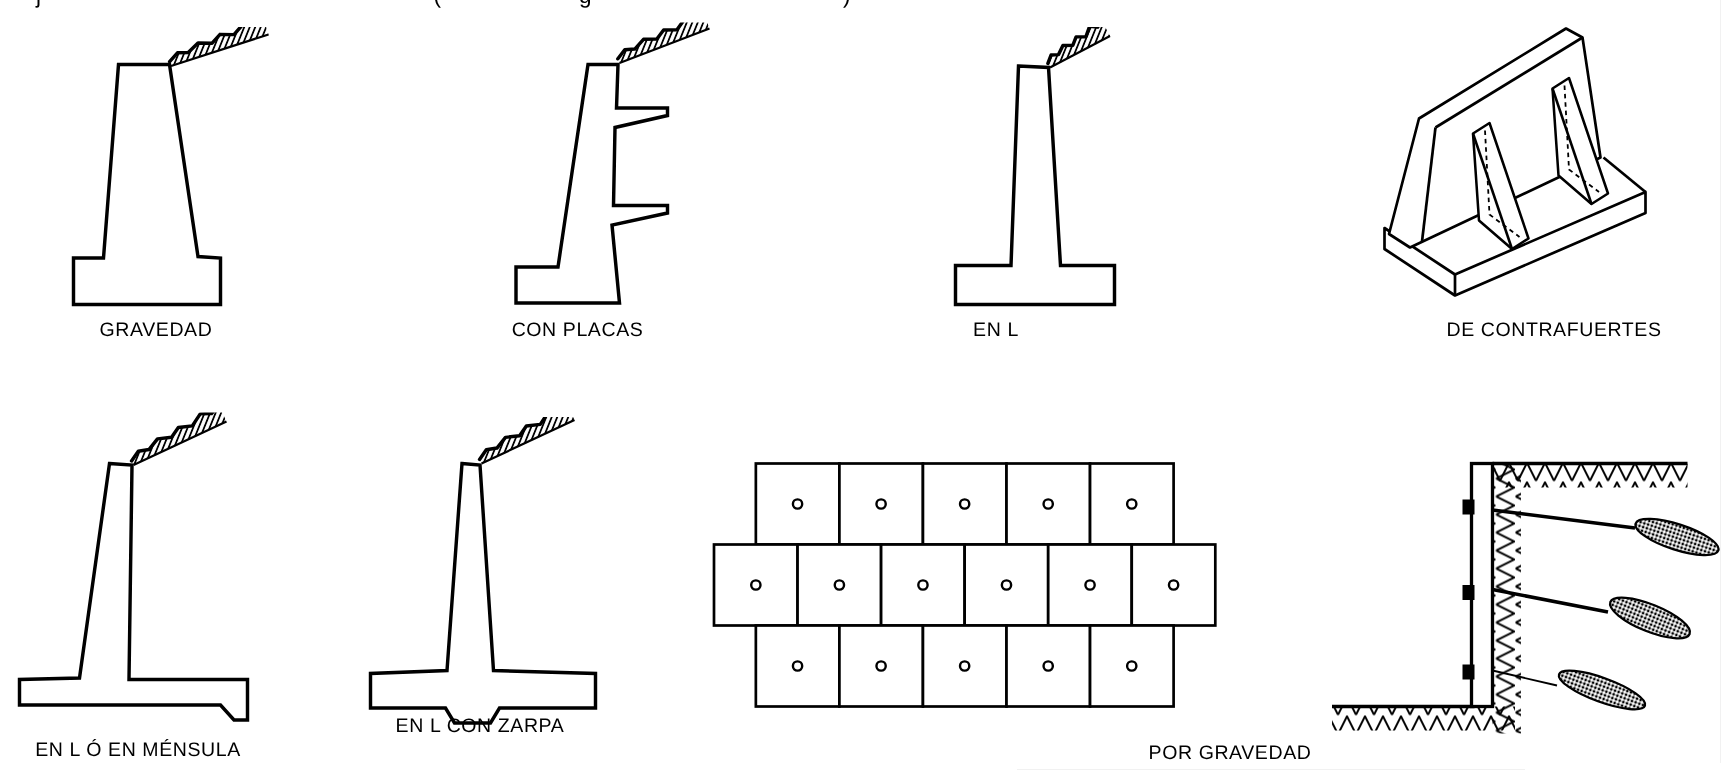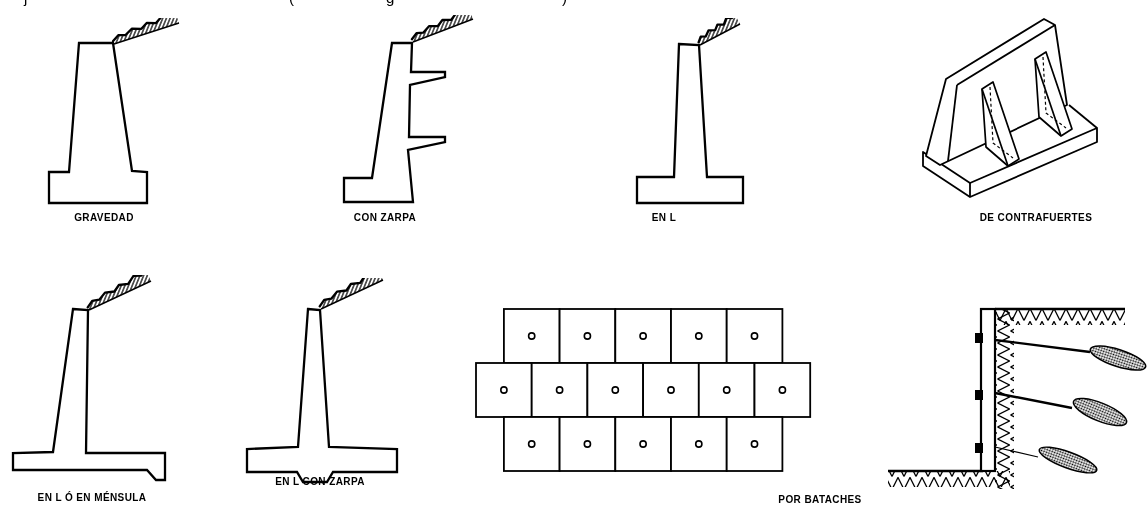--- a/index.html
+++ b/index.html
@@ -10,21 +10,21 @@
     color:var(--line,#000000);
     overflow:hidden;
     font-family:"Liberation Sans","DejaVu Sans",sans-serif;
   }
   .top-crop{position:absolute;left:0;top:0;width:100%;height:7px;overflow:hidden;}
   .top-crop span{position:absolute;top:-11px;font-size:15px;color:var(--line,#000);}
   .fig-svg{position:absolute;display:block;}
   .cap{
     position:absolute;
     transform:translateX(-50%);
-    font-size:10px;font-weight:bold;letter-spacing:.4px;
+    font-size:13px;font-weight:normal;letter-spacing:.4px;
     white-space:nowrap;color:var(--line,#000);
   }
 </style>
 </head>
 <body>
 
 <div class="canvas" style="--bg: #ffffff; --line: #000000;">
 
   <div class="top-crop">
     <span style="left:24px">j</span>
@@ -50,21 +50,21 @@
     <path d="M57,28 L77,28 L76,57 L110,57 L110,62 L75,70 L74,122 L110,122 L110,127 L73,135 L78,187 L9,187 L9,163 L37,163 Z" fill="#ffffff" stroke="currentColor" stroke-width="2.3"></path>
   <defs>
         <pattern id="h2" width="3.4" height="9" patternUnits="userSpaceOnUse" patternTransform="rotate(22)">
           <line x1="1.7" y1="0" x2="1.7" y2="9" stroke="#000000" stroke-width="1.2"></line>
         </pattern>
       </defs>
       <polygon points="78.0,27.0 138.0,4.0 133.7,-7.2 128.8,-2.1 121.7,-2.6 116.3,4.8 107.4,5.0 102.9,11.0 94.0,11.2 88.2,17.7 81.5,18.2 76.9,24.2" fill="url(#h2)" stroke="none"></polygon>
       <polyline points="76.9,24.2 81.5,18.2 88.2,17.7 94.0,11.2 102.9,11.0 107.4,5.0 116.3,4.8 121.7,-2.6 128.8,-2.1 133.7,-7.2" fill="none" stroke="currentColor" stroke-width="2.3" stroke-linejoin="round" stroke-linecap="round"></polyline>
       <line x1="78" y1="27" x2="138" y2="4" stroke="currentColor" stroke-width="1.5"></line>
     </svg>
-  <div class="cap" style="left:385px;top:212px">CON ZARPA</div>
+  <div class="cap" style="left:385px;top:212px">CON PLACAS</div>
 
   <svg id="svg-enl" class="fig-svg" style="left:630px;top:18px" width="120" height="190">
     <path d="M49,26 L69,27 L77,159 L113,159 L113,185 L7,185 L7,159 L44,159 Z" fill="#ffffff" stroke="currentColor" stroke-width="2.3"></path>
   <defs>
         <pattern id="h3" width="3.4" height="9" patternUnits="userSpaceOnUse" patternTransform="rotate(22)">
           <line x1="1.7" y1="0" x2="1.7" y2="9" stroke="#000000" stroke-width="1.2"></line>
         </pattern>
       </defs>
       <polygon points="70.0,27.0 110.0,6.0 104.4,-4.6 101.8,0.1 96.4,-0.4 93.9,6.5 87.4,6.6 85.2,12.2 78.6,12.3 75.7,18.4 70.7,18.7 68.6,24.3" fill="url(#h3)" stroke="none"></polygon>
       <polyline points="68.6,24.3 70.7,18.7 75.7,18.4 78.6,12.3 85.2,12.2 87.4,6.6 93.9,6.5 96.4,-0.4 101.8,0.1 104.4,-4.6" fill="none" stroke="currentColor" stroke-width="2.3" stroke-linejoin="round" stroke-linecap="round"></polyline>
@@ -145,21 +145,21 @@
       <circle cx="61.7" cy="144" r="3.1" fill="#ffffff" stroke="currentColor" stroke-width="1.6"></circle>
       <rect x="89.6" y="117" width="55.7" height="54" fill="#ffffff" stroke="currentColor" stroke-width="1.8"></rect>
       <circle cx="117.4" cy="144" r="3.1" fill="#ffffff" stroke="currentColor" stroke-width="1.6"></circle>
       <rect x="145.3" y="117" width="55.7" height="54" fill="#ffffff" stroke="currentColor" stroke-width="1.8"></rect>
       <circle cx="173.1" cy="144" r="3.1" fill="#ffffff" stroke="currentColor" stroke-width="1.6"></circle>
       <rect x="201.0" y="117" width="55.7" height="54" fill="#ffffff" stroke="currentColor" stroke-width="1.8"></rect>
       <circle cx="228.8" cy="144" r="3.1" fill="#ffffff" stroke="currentColor" stroke-width="1.6"></circle>
       <rect x="256.7" y="117" width="55.7" height="54" fill="#ffffff" stroke="currentColor" stroke-width="1.8"></rect>
       <circle cx="284.5" cy="144" r="3.1" fill="#ffffff" stroke="currentColor" stroke-width="1.6"></circle>
     </svg>
-  <div class="cap" style="left:820px;top:494px">POR BATACHES</div>
+  <div class="cap" style="left:820px;top:494px">POR GRAVEDAD</div>
 
   <svg id="svg-anclado" class="fig-svg" style="left:880px;top:295px" width="267" height="210">
     <defs>
       <pattern id="pchev" width="12" height="13" patternUnits="userSpaceOnUse">
         <path d="M0,12.5 L6,0.5 L12,12.5" fill="none" stroke="#000000" stroke-width="1.3"></path>
       </pattern>
       <pattern id="pchevv" width="12" height="13" patternUnits="userSpaceOnUse" patternTransform="rotate(90)">
         <path d="M0,12.5 L6,0.5 L12,12.5" fill="none" stroke="#000000" stroke-width="1.3"></path>
       </pattern>
       <pattern id="pdots" width="2.6" height="2.6" patternUnits="userSpaceOnUse">

